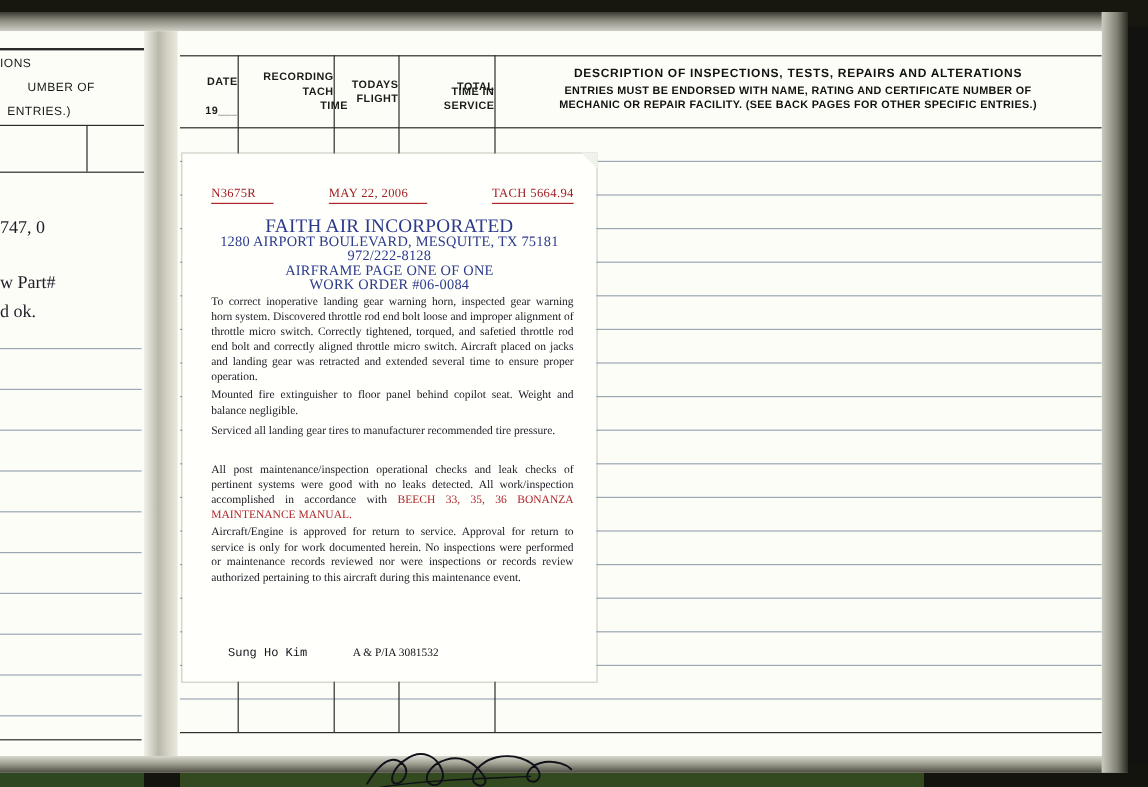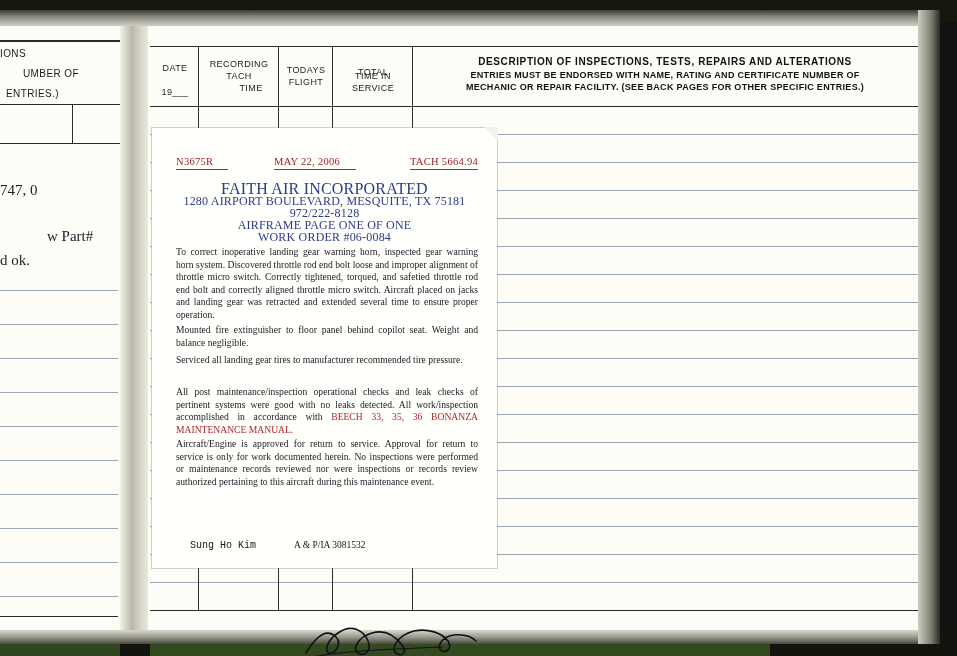--- a/index.html
+++ b/index.html
@@ -104,27 +104,27 @@
   
   .vline {
     position: absolute;
     width: 1px;
     background: #2e2e2e;
   }
 
   
   .hdr {
     position: absolute;
-    text-align: center;
+    text-align: right;
     font-family: "Liberation Sans", sans-serif;
     font-size: 9px;
     letter-spacing: 0.4px;
     color: #1b1b1b;
     line-height: 12px;
-    font-weight: 400;
+    font-weight: 700;
   }
   .desc-hdr {
     position: absolute;
     left: 415px; top: 56px; width: 500px;
     text-align: center;
     font-family: "Liberation Sans", sans-serif;
     color: #111;
   }
   .desc-hdr .l1 { font-size: 10px; font-weight: 700; letter-spacing: 0.6px; }
   .desc-hdr .l2 { font-size: 9px; font-weight: 700; letter-spacing: 0.3px; margin-top: 3px;}
@@ -236,21 +236,21 @@
 
   <div style="position:absolute;left:0;top:40px;width:120px;height:2px;background:#2b2b2b;"></div>
   <div class="lp-text" style="left:0px;top:48px;">IONS</div>
   <div class="lp-text" style="left:0px;top:68px;padding-left:23px;">UMBER OF</div>
   <div class="lp-text" style="left:6px;top:88px;">ENTRIES.)</div>
   <div style="position:absolute;left:0;top:104px;width:120px;height:1px;background:#2b2b2b;"></div>
   <div style="position:absolute;left:72px;top:105px;width:1px;height:38px;background:#2b2b2b;"></div>
   <div style="position:absolute;left:0;top:143px;width:120px;height:1px;background:#2b2b2b;"></div>
 
   <div class="lp-hand" style="left:0px;top:182px;">747, 0</div>
-  <div class="lp-hand" style="left:0px;top:228px;padding-left:47px;">w Part#</div>
+  <div class="lp-hand" style="left:0px;top:228px;">w Part#</div>
   <div class="lp-hand" style="left:0px;top:252px;">d ok.</div>
 
   <div style="position:absolute;left:0;top:290px;width:118px;height:1px;background:#9aa7b5;"></div>
   <div style="position:absolute;left:0;top:324px;width:118px;height:1px;background:#9aa7b5;"></div>
   <div style="position:absolute;left:0;top:358px;width:118px;height:1px;background:#9aa7b5;"></div>
   <div style="position:absolute;left:0;top:392px;width:118px;height:1px;background:#9aa7b5;"></div>
   <div style="position:absolute;left:0;top:426px;width:118px;height:1px;background:#9aa7b5;"></div>
   <div style="position:absolute;left:0;top:460px;width:118px;height:1px;background:#9aa7b5;"></div>
   <div style="position:absolute;left:0;top:494px;width:118px;height:1px;background:#9aa7b5;"></div>
   <div style="position:absolute;left:0;top:528px;width:118px;height:1px;background:#9aa7b5;"></div>

